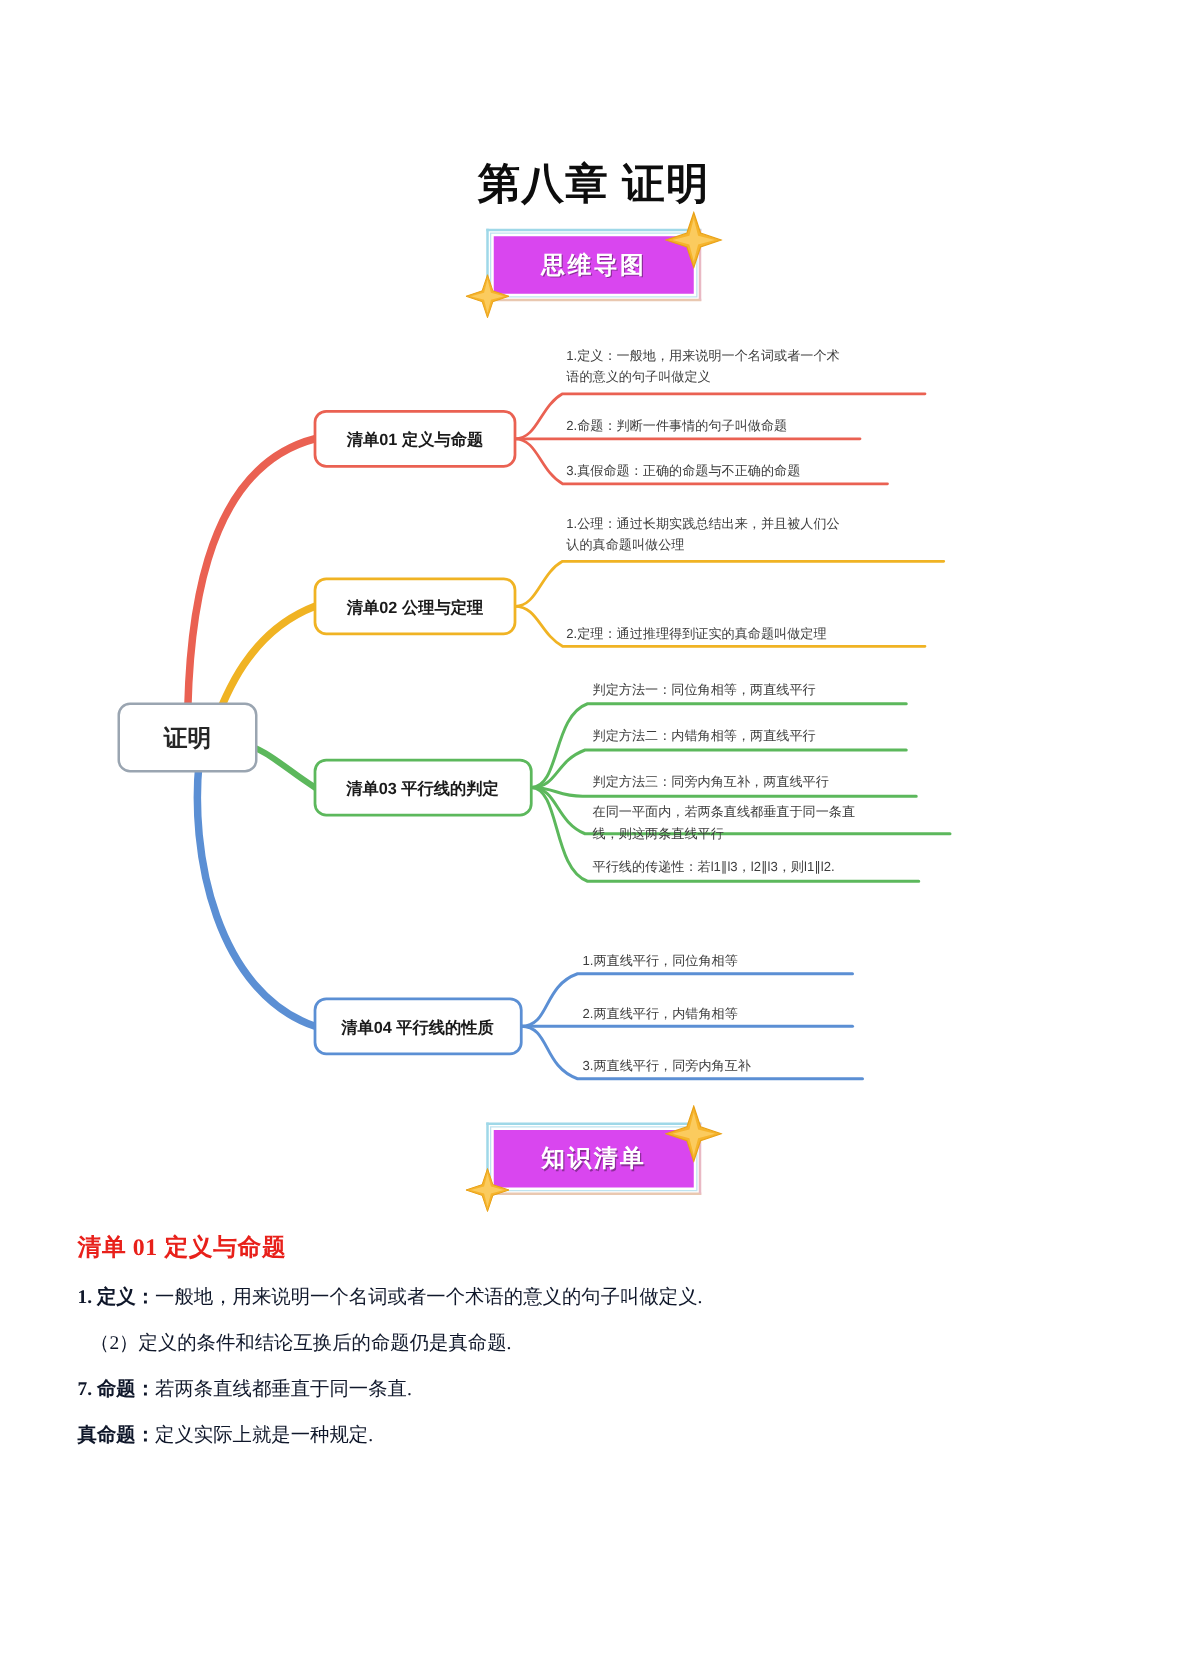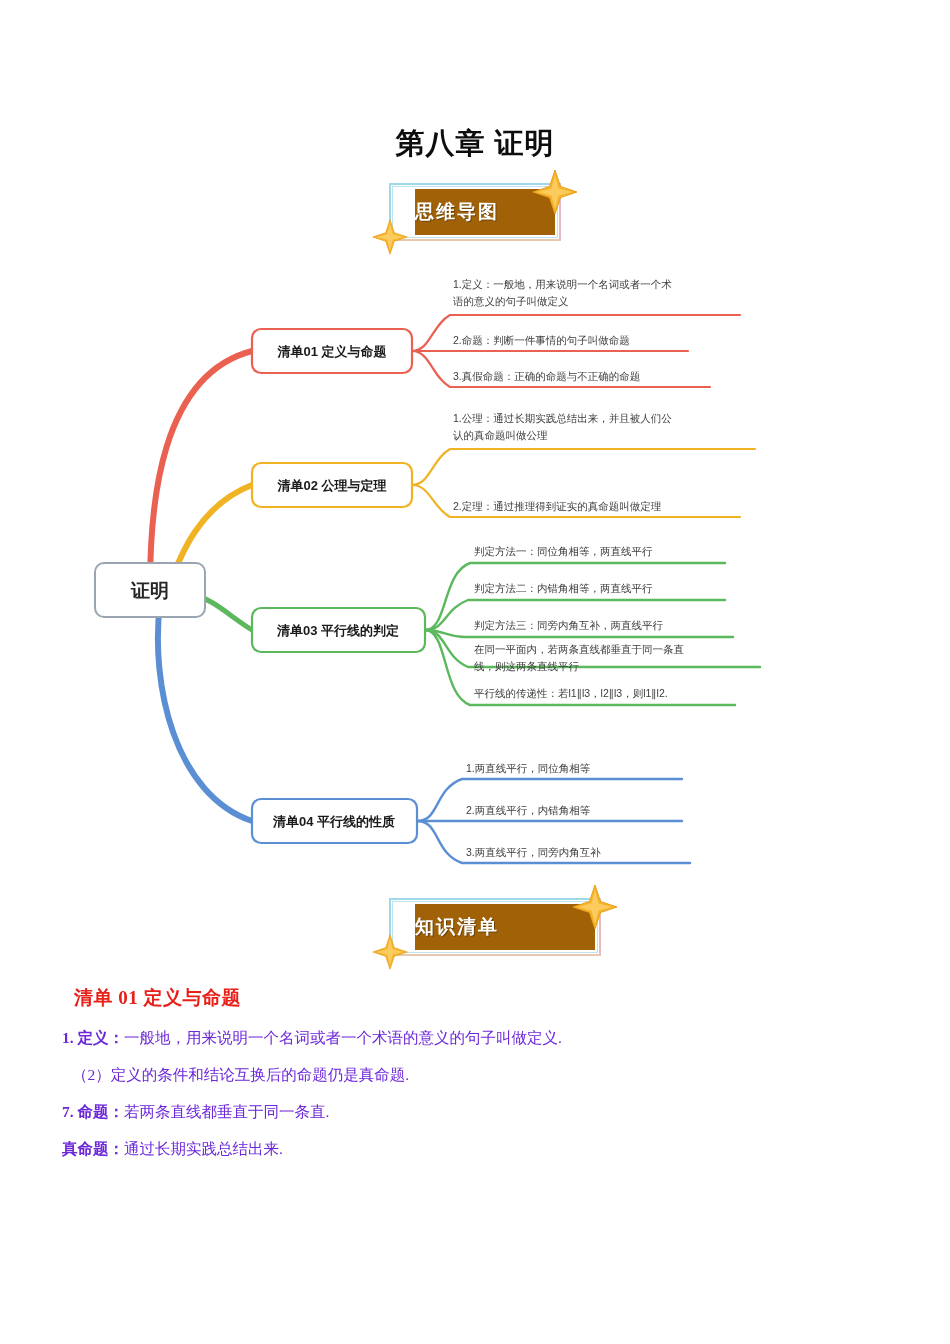--- a/index.html
+++ b/index.html
@@ -16,21 +16,21 @@
     overflow: hidden;
   }
 
   
   .page-title {
     position: absolute;
     top: 124px;
     left: 0;
     width: 950px;
     text-align: center;
-    font-size: 29px;
+    font-size: 34px;
     font-weight: 700;
     letter-spacing: 1px;
     color: #0d0d0d;
     font-family: "Liberation Sans", "DejaVu Sans", sans-serif;
   }
 
   
   .banner {
     position: absolute;
     width: 172px;
@@ -46,43 +46,42 @@
   }
   .banner .frame-mid {
     position: absolute;
     left: 3px; top: 3px; right: 3px; bottom: 3px;
     border: 1px solid #bfe3ef;
     background: #ffffff;
   }
   .banner .frame-in {
     position: absolute;
     left: 6px; top: 6px; right: 6px; bottom: 6px;
-    background: #a16207;
+    background: #d946ef;
     display: flex;
     align-items: center;
-    justify-content: flex-start;
-    margin-left: 20px;
+    justify-content: center;
   }
   .banner .frame-in span {
     color: #ffffff;
     font-size: 19px;
     font-weight: 700;
     letter-spacing: 2px;
     text-shadow: 1px 1px 0 rgba(0,0,0,.35);
     font-family: "Liberation Sans", "DejaVu Sans", sans-serif;
   }
   .banner .star {
     position: absolute;
     pointer-events: none;
   }
   .banner .star.tr { right: -17px; top: -14px; }
   .banner .star.bl { left: -17px; bottom: -14px; }
 
   #banner-top { left: 389px; top: 183px; }
-  #banner-bottom { left: 389px; top: 898px; padding-left: 40px; }
+  #banner-bottom { left: 389px; top: 898px; }
 
   
   #mindmap {
     position: absolute;
     left: 0;
     top: 255px;
     width: 950px;
     height: 625px;
   }
   .mm-label {
@@ -105,32 +104,32 @@
 
   
   .doc {
     position: absolute;
     left: 62px;
     top: 985px;
     width: 826px;
     font-family: "Liberation Serif", "DejaVu Serif", serif;
   }
   .doc h2 {
-    margin: 0 0 16px 12px;
+    margin: 0 0 16px 0;
     font-size: 19px;
     font-weight: 700;
     color: #e8201a;
     font-family: "Liberation Serif", "DejaVu Serif", serif;
     letter-spacing: .5px;
   }
   .doc p {
     margin: 0 0 15px 0;
     font-size: 15.5px;
     line-height: 1.42;
-    color: #6d28d9;
+    color: #0f172a;
   }
   .doc p b { font-weight: 700; }
   .doc p.indent { text-indent: 0; padding-left: 10px; }
 </style>
 </head>
 <body>
 
 <div class="page-title">第八章  证明</div>
 
 <div class="banner" id="banner-top">
@@ -267,15 +266,15 @@
 
   <p class="indent">
     <span>（2）定义的条件和结论互换后的命题仍是真命题.</span>
   </p>
 
   <p>
     <b>7. 命题：</b><span>若两条直线都垂直于同一条直.</span>
   </p>
 
   <p>
-    <b>真命题：</b><span>通过长期实践总结出来.</span>
+    <b>真命题：</b><span>定义实际上就是一种规定.</span>
   </p>
 </div>
 
 </body></html>

